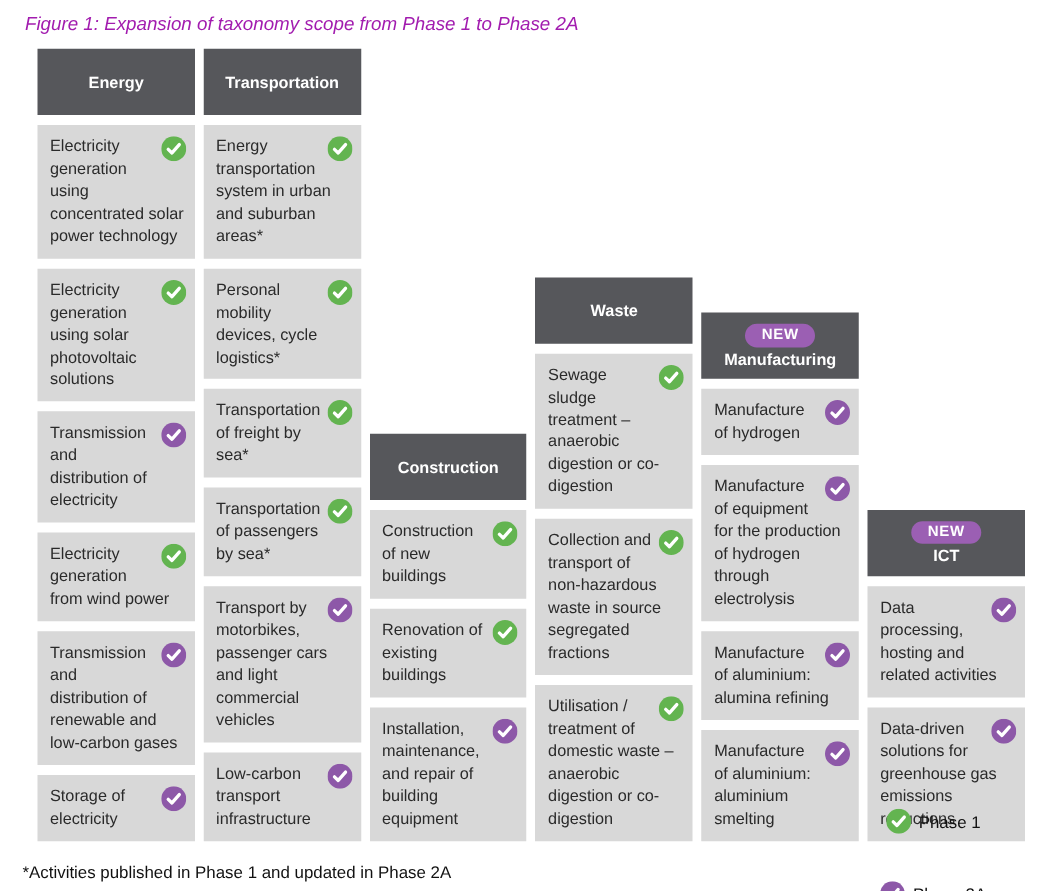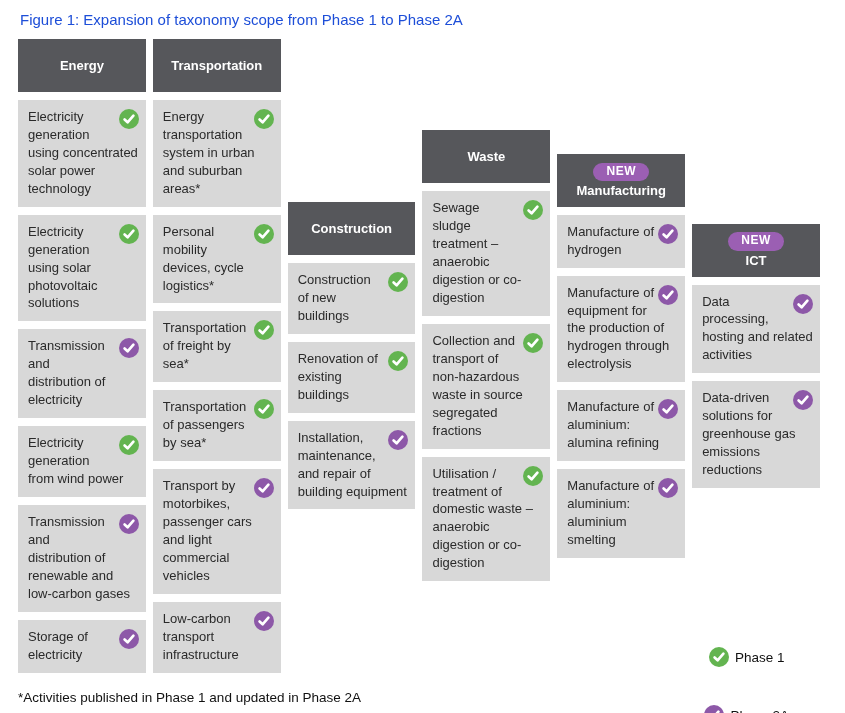--- a/index.html
+++ b/index.html
@@ -6,29 +6,30 @@
   html,body { margin:0; padding:0; }
   body {
     width: 845px; height: 713px;
     position: relative;
     background: #ffffff;
     font-family: "Liberation Sans", sans-serif;
     color: #1d1d1f;
     overflow: hidden;
   }
   .fig-title {
+    font-style: italic;
     font-size: 15px;
-    color: #1d4ed8;
+    color: #a21caf;
     margin: 11px 0 11px 20px;
   }
   .columns {
     display: flex;
     gap: 7px;
-    margin: 0 25px 0 18px;
-    align-items: center;
+    margin: 0 25px 0 30px;
+    align-items: flex-end;
   }
   .column { flex: 1 1 0; min-width: 0; }
   .column-header {
     background: var(--header-bg, #56575b);
     height: 53px;
     display: flex;
     flex-direction: column;
     align-items: center;
     justify-content: center;
     gap: 2px;

